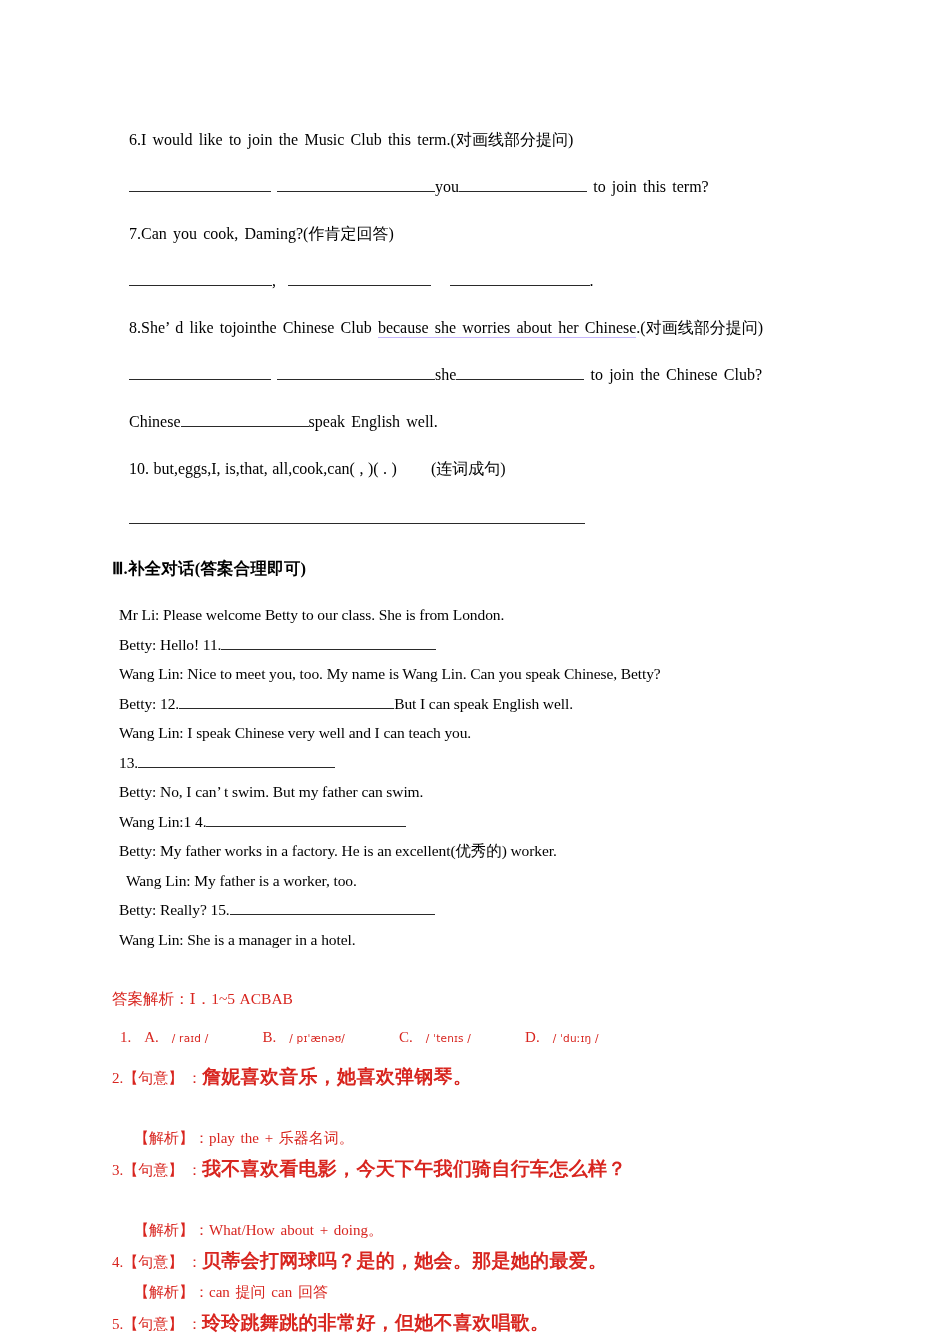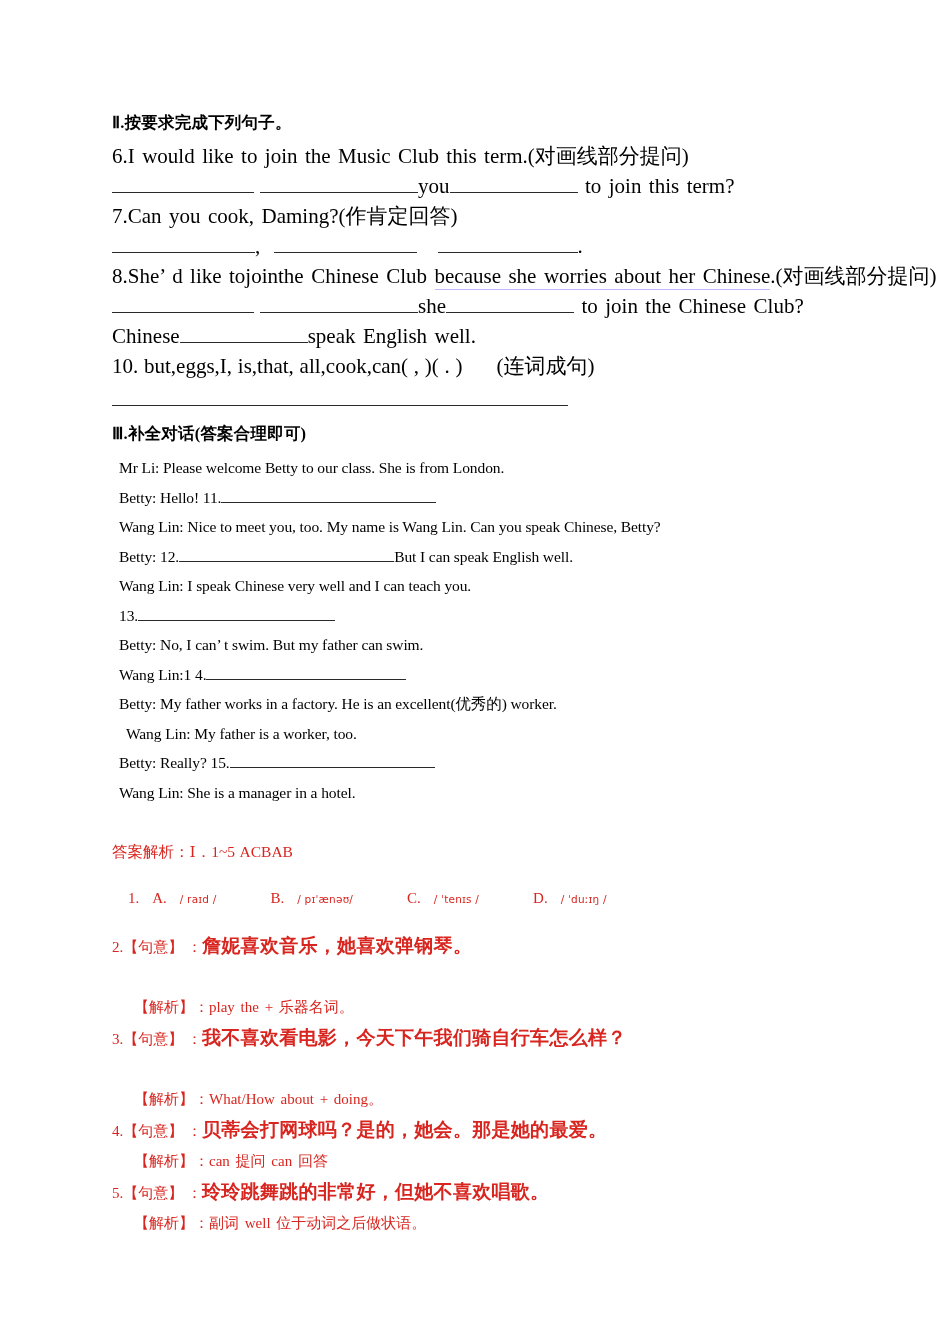--- a/index.html
+++ b/index.html
@@ -37,25 +37,25 @@
     letter-spacing: 0.2px;
     margin: 0 0 3px 0;
     white-space: nowrap;
   }
   .sec-head .rom {
     font-family: "Liberation Serif", serif;
   }
 
   
   .ex-line {
-    font-size: 21px;
+    font-size: 16px;
     line-height: 30px;
     white-space: nowrap;
     word-spacing: 2.2px;
-    margin: 0;
+    margin: 17px;
   }
   .ex-line.tight { word-spacing: 0.5px; }
 
   .u {
     display: inline-block;
     border-bottom: 1px solid #2a2a2a;
     vertical-align: baseline;
     height: 15px;
     margin: 0 0 0 0;
   }
@@ -92,21 +92,21 @@
     line-height: 30px;
     white-space: nowrap;
     margin: 0;
     word-spacing: 1.5px;
   }
   .ans-opts {
     color: #d8251f;
     font-size: 15px;
     line-height: 30px;
     white-space: nowrap;
-    margin: 16px;
+    margin: 8px;
   }
   .opt { display: inline-block; }
   .ipa {
     font-size: 10.5px;
     letter-spacing: 0.2px;
     font-family: "DejaVu Sans", sans-serif;
   }
   .sp-lg { display: inline-block; width: 54px; }
   .sp-md { display: inline-block; width: 34px; }
   .sp-sm { display: inline-block; width: 13px; }
@@ -131,21 +131,20 @@
   }
   .gap-row { height: 30px; }
   .nowrapspace { display: inline-block; width: 6px; }
 </style>
 </head>
 <body>
 
 <div class="page">
   <div class="content">
 
-    <p class="sec-head"><span class="rom">Ⅱ</span><span>.按要求完成下列句子。</span></p>
 
     <p class="ex-line">6.I would like to join the Music Club this term.(对画线部分提问)</p>
 
     <p class="ex-line">
       <span class="u" style="width:142px"></span><span class="nowrapspace"></span><span class="u" style="width:158px"></span><span>you</span><span class="u" style="width:128px"></span> <span>to join this term?</span>
     </p>
 
     <p class="ex-line">7.Can you cook, Daming?(作肯定回答)</p>
 
     <p class="ex-line">
@@ -162,21 +161,21 @@
     <p class="ex-line"><span>Chinese</span><span class="u" style="width:128px"></span><span>speak English well.</span></p>
 
     <p class="ex-line tight"><span>10. but,eggs,I, is,that, all,cook,can(  ,  )(  .  )</span><span class="sp-md"></span><span>(连词成句)</span></p>
 
     <p class="ex-line" style="line-height:36px;">
       <span class="u" style="width:456px"></span>
     </p>
 
     <p class="sec-head" style="margin-top:2px;"><span class="rom">Ⅲ</span><span>.补全对话(答案合理即可)</span></p>
 
-    <div style="margin-top:4px;">
+    <div style="margin-top:16px;">
       <p class="dlg-line indent"><span>Mr Li:</span><span>  Please welcome Betty to our class. She is from London.</span></p>
 
       <p class="dlg-line indent"><span>Betty:</span><span> Hello!  11.</span><span class="u" style="width:215px"></span></p>
 
       <p class="dlg-line indent"><span>Wang Lin:</span><span> Nice to meet you, too. My name is  Wang Lin. Can you speak Chinese, Betty?</span></p>
 
       <p class="dlg-line indent"><span>Betty:</span><span>  12.</span><span class="u" style="width:215px"></span><span>But I can speak English well.</span></p>
 
       <p class="dlg-line indent"><span>Wang Lin:</span><span> I speak Chinese very well and I can teach you.</span></p>
 

